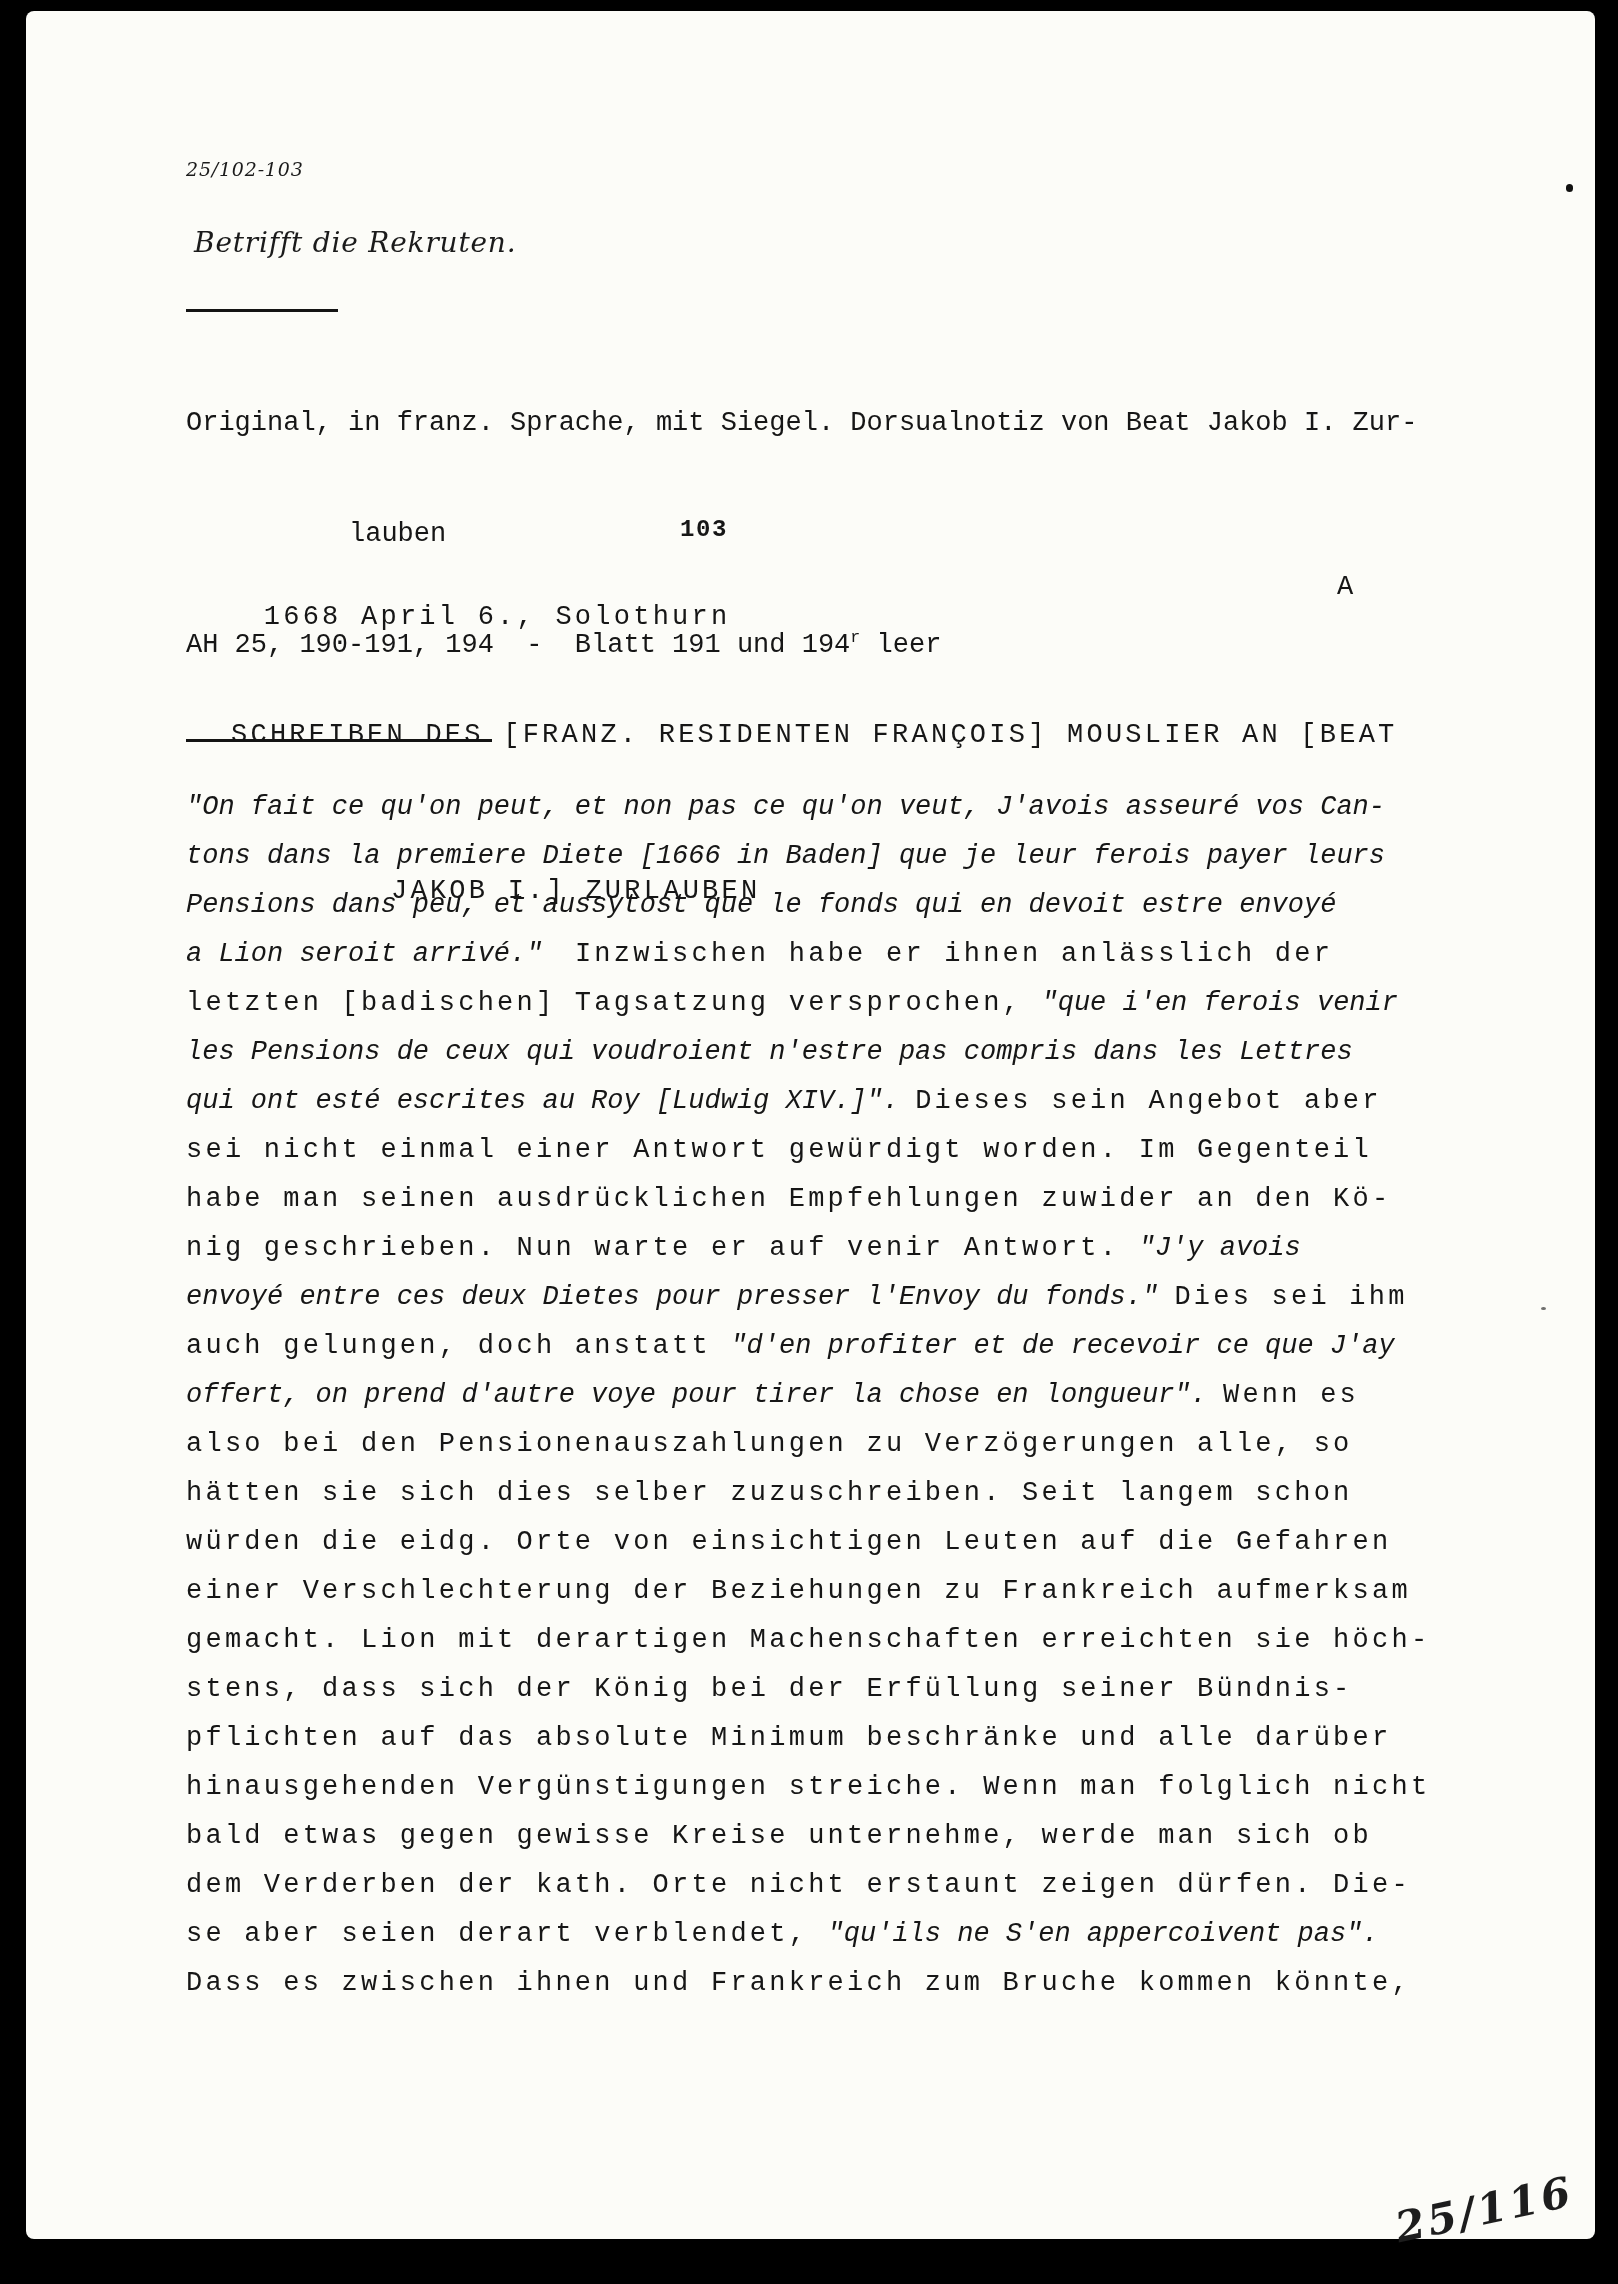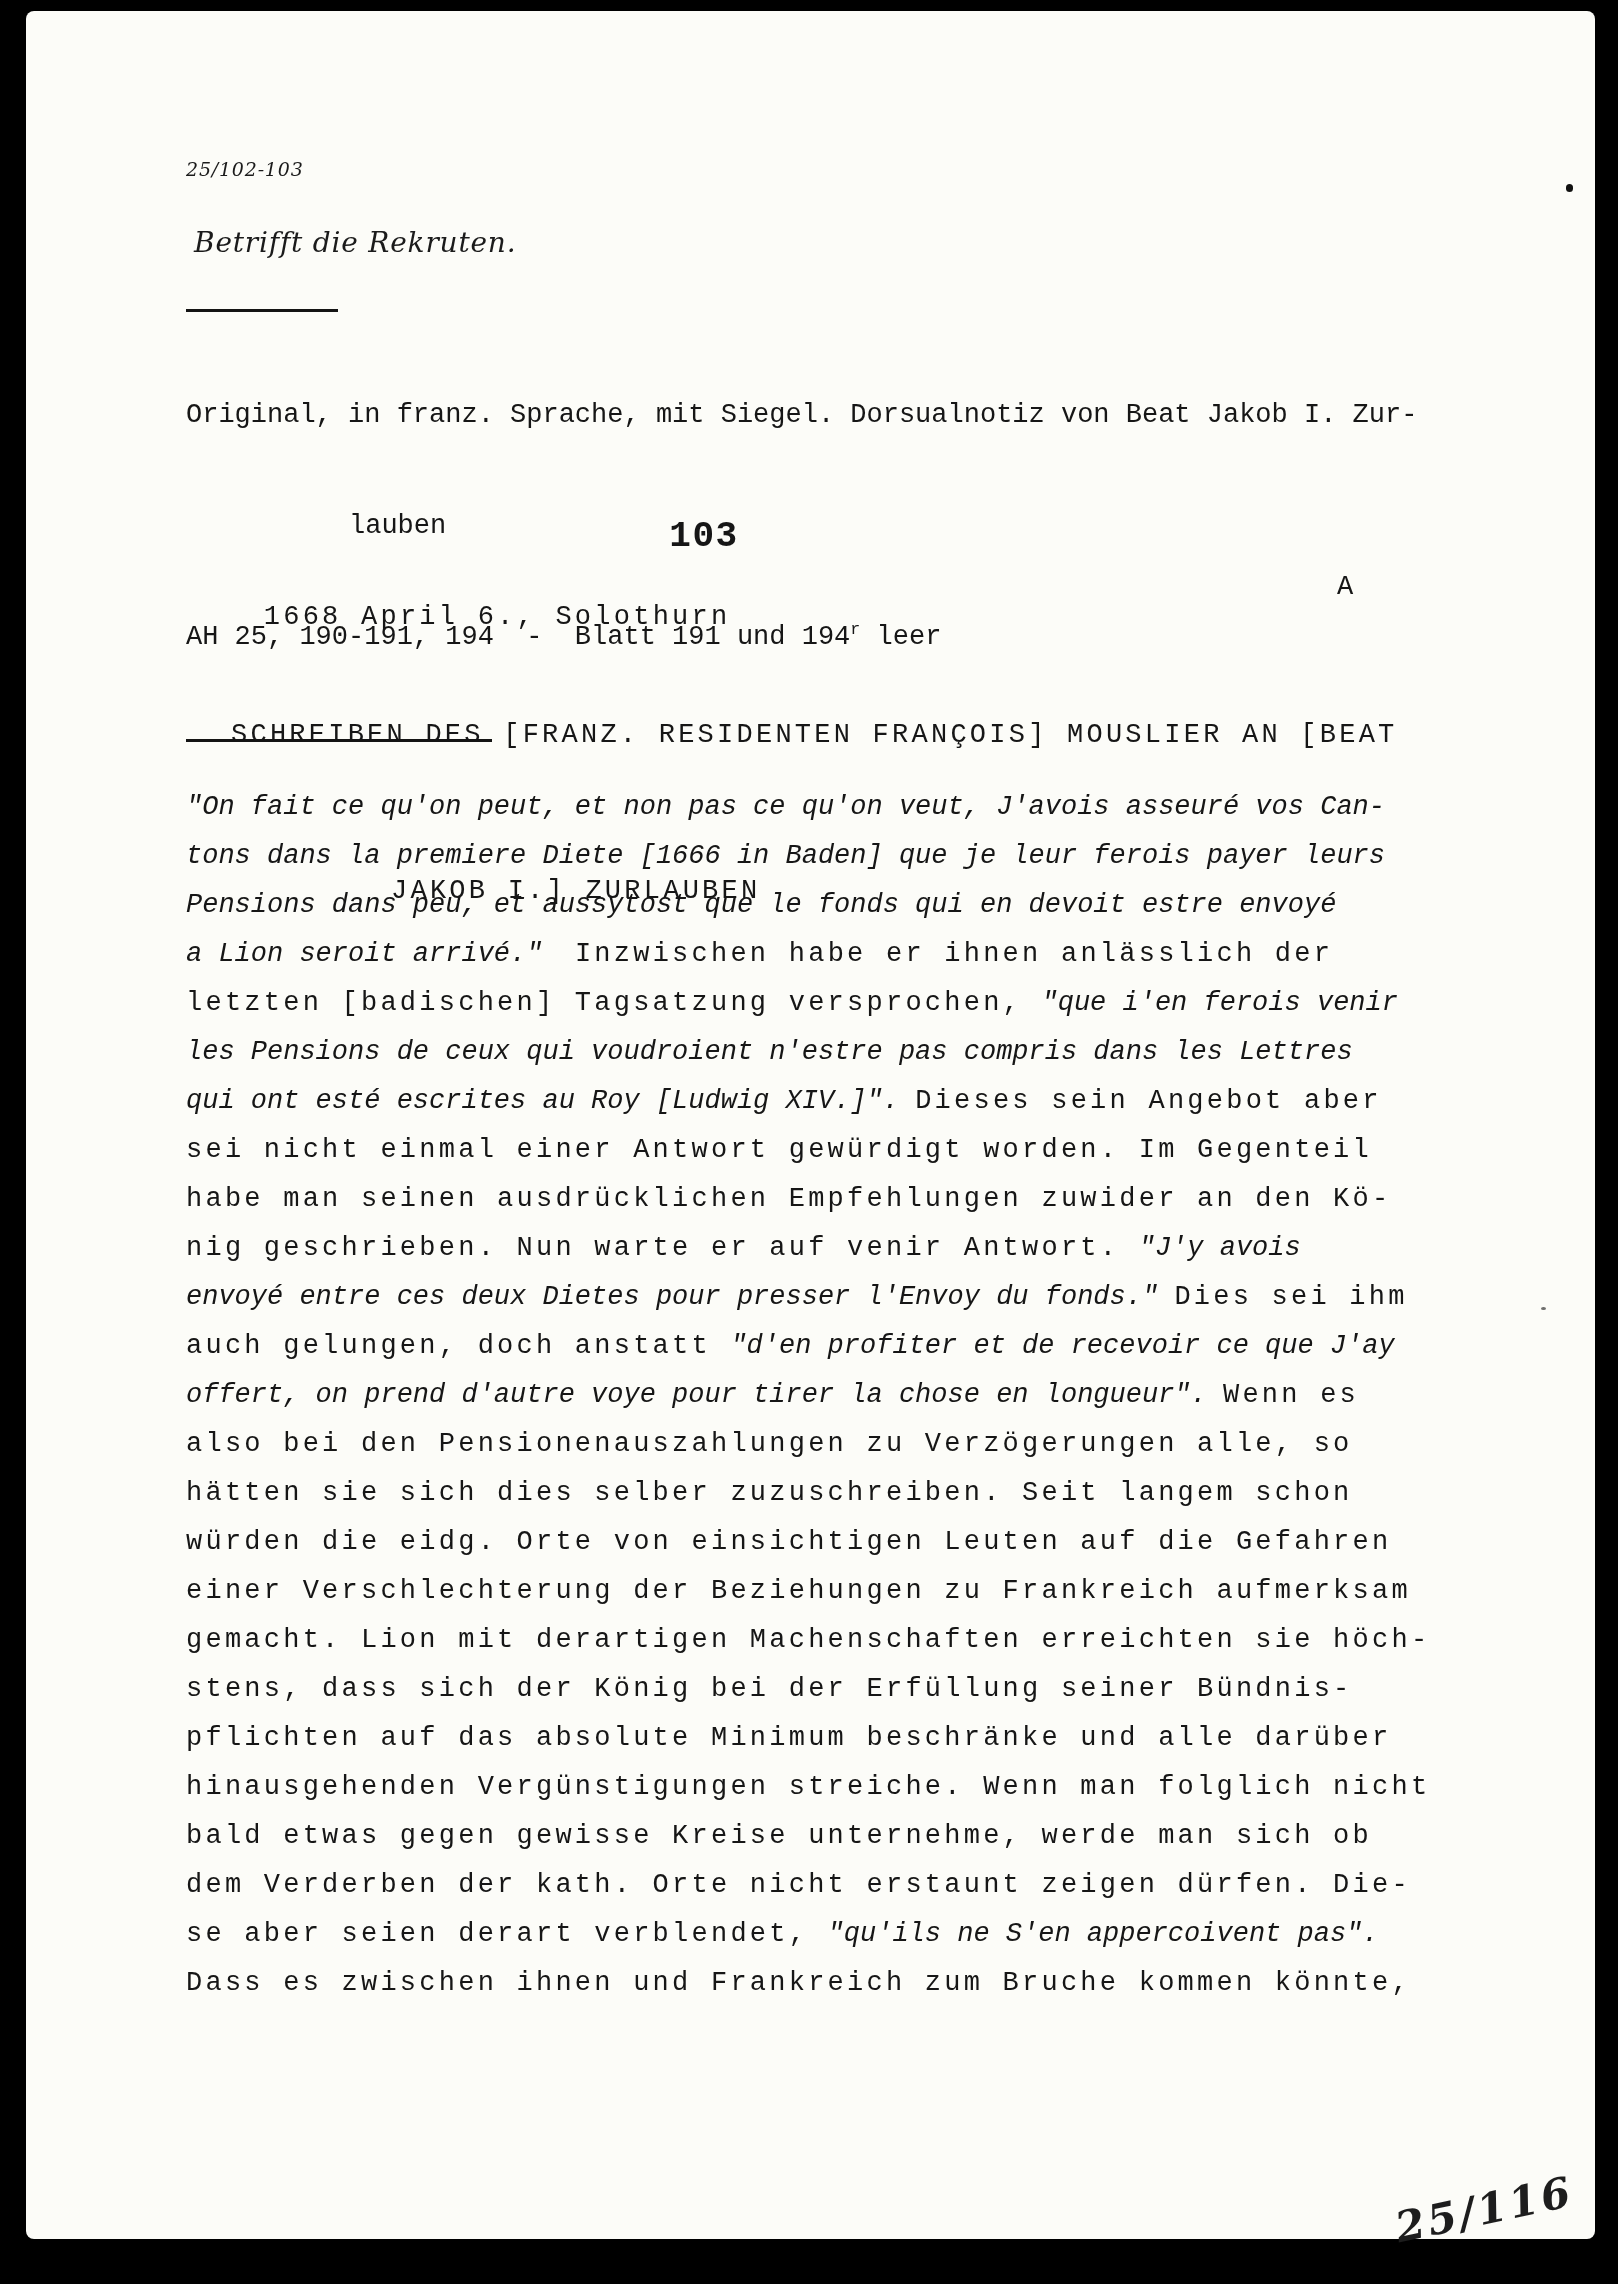--- a/index.html
+++ b/index.html
@@ -22,26 +22,26 @@
     font-family:"DejaVu Serif", serif;
     font-style:italic;
     color:#1b1b1b;
   }
   .archive-ref { left:160px; top:147px; font-size:19px; letter-spacing:0.8px; }
   .subject     { left:168px; top:215px; font-size:28px; letter-spacing:0.8px; }
   .rule { background:#141414; height:3.2px; }
   .rule-short { left:160px; top:298px; width:152px; }
   .rule-long  { left:160px; top:728px; width:306px; }
   .mono { font-family:"Liberation Mono", monospace; color:#161616; }
-  .source { left:160px; top:312px; font-size:27px; line-height:37px; white-space:pre; }
+  .source { left:160px; top:320px; font-size:27px; line-height:37px; white-space:pre; }
   .indent-src { padding-left:163px; }
   sup.sup-r { vertical-align:super; font-size:0.62em; line-height:0; }
   .docnum {
     left:0; top:505px; width:1356px;
-    text-align:center; font-size:36px; font-weight:bold;
+    text-align:center; font-size:24px; font-weight:bold;
     letter-spacing:1.6px;
   }
   .dateline { left:160px; top:561px; right:0; font-size:27px; letter-spacing:0.12em; white-space:pre; }
   .letter-a { position:absolute; left:1151px; top:0; letter-spacing:0; }
   .title { left:160px; top:594px; font-size:27px; line-height:52px; letter-spacing:0.12em; white-space:pre;margin-left:45px; }
   .title-indent { padding-left:160px; }
   .bodytext { left:160px; top:772px; font-size:27px; line-height:49px; }
   .bodytext .line { white-space:pre; }
   .bodytext .fr { font-style:italic; letter-spacing:0; }
   .bodytext .de { font-style:normal; letter-spacing:0.12em; }

